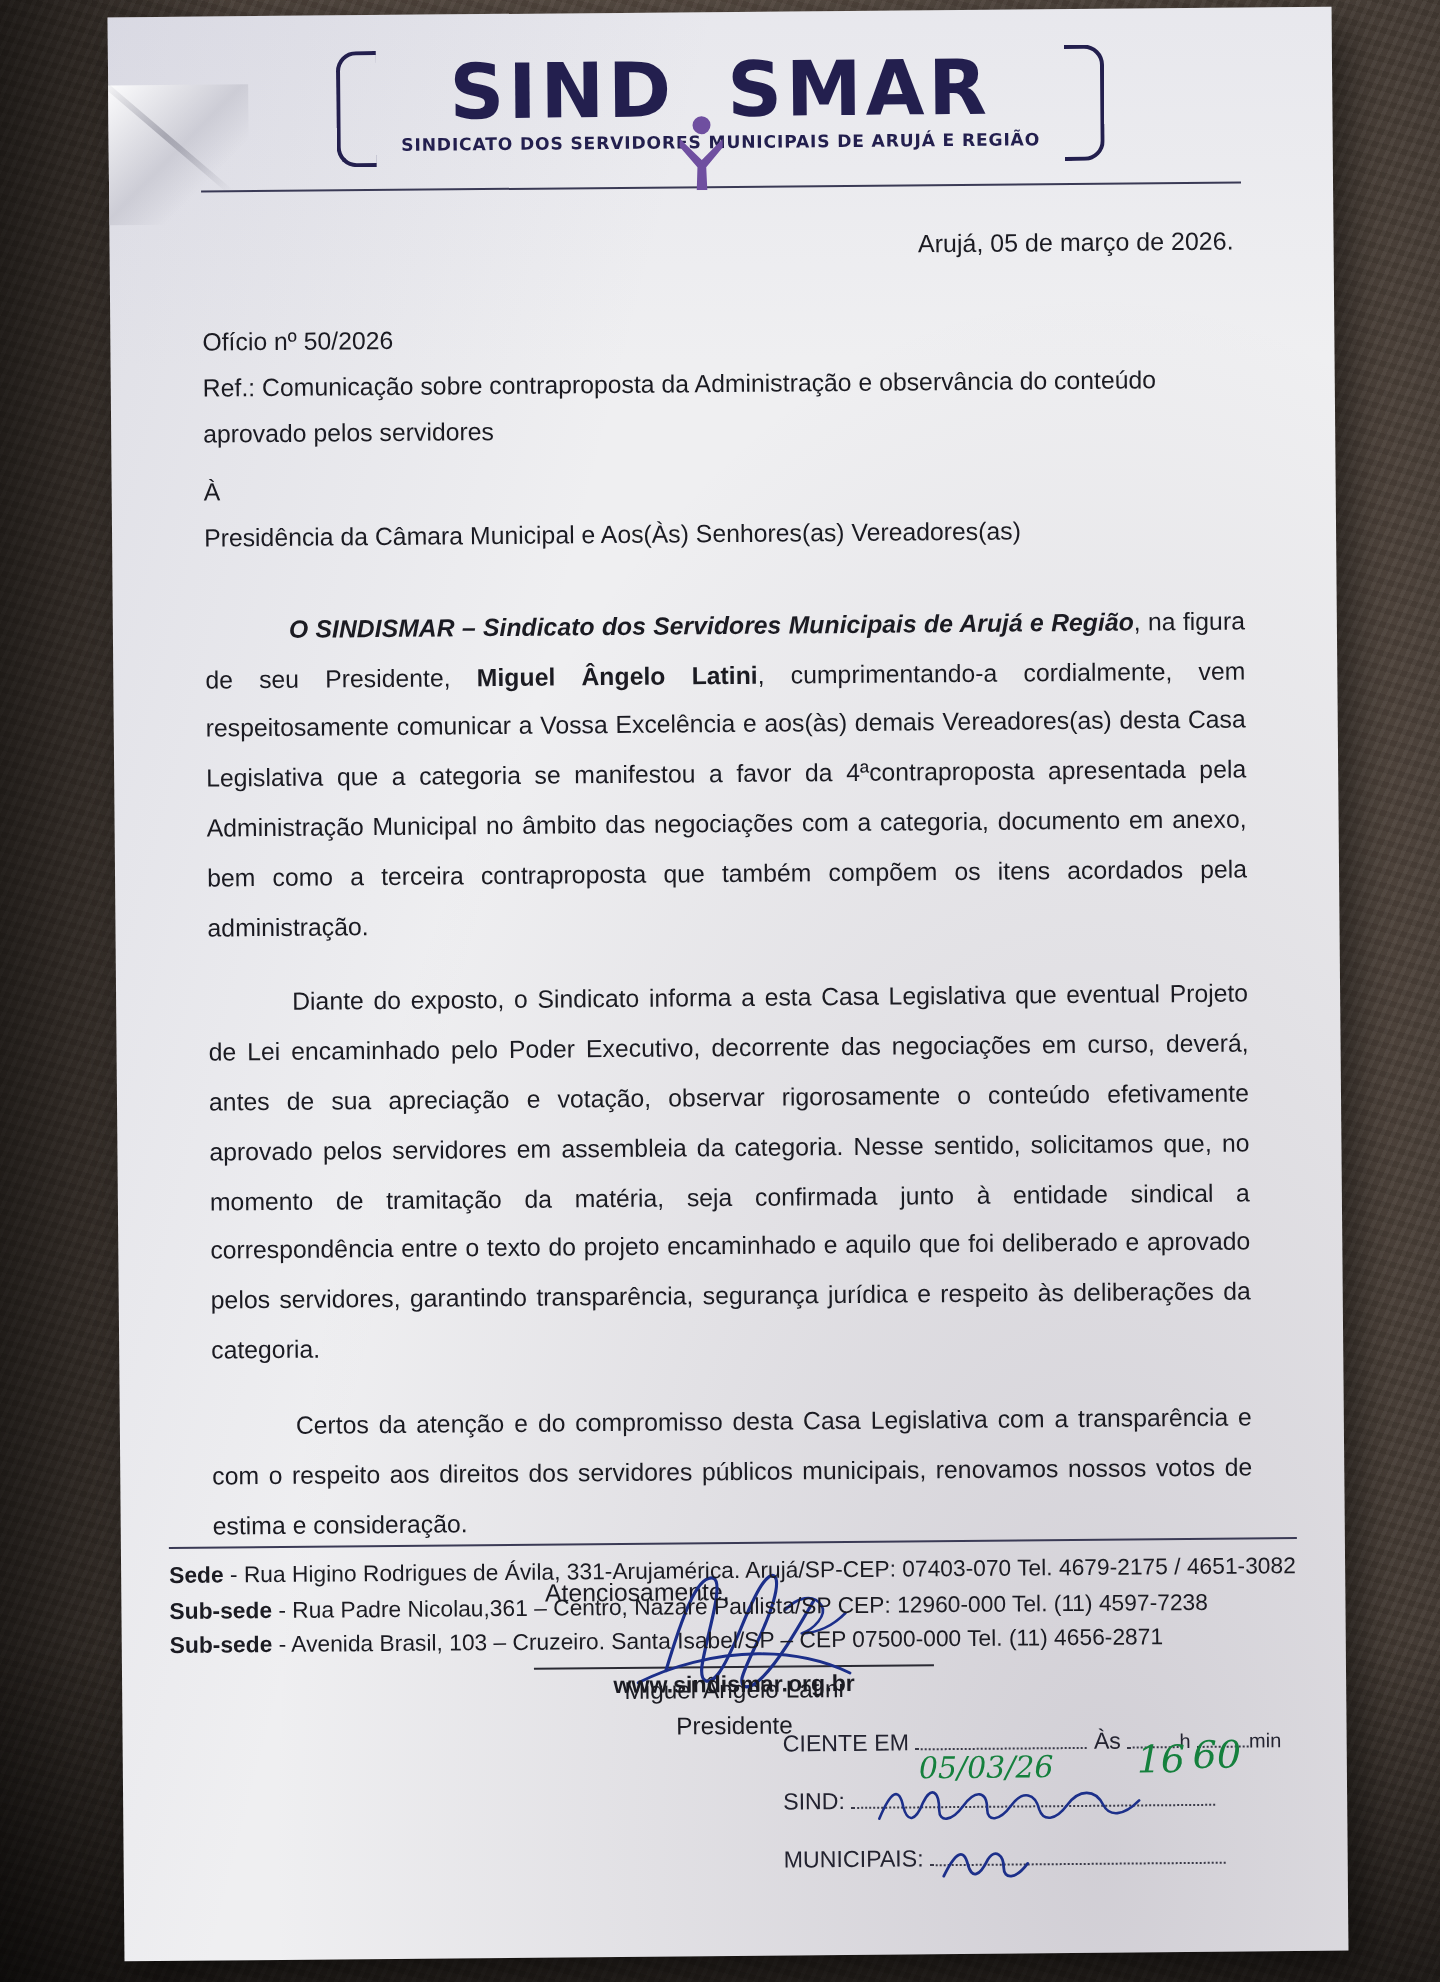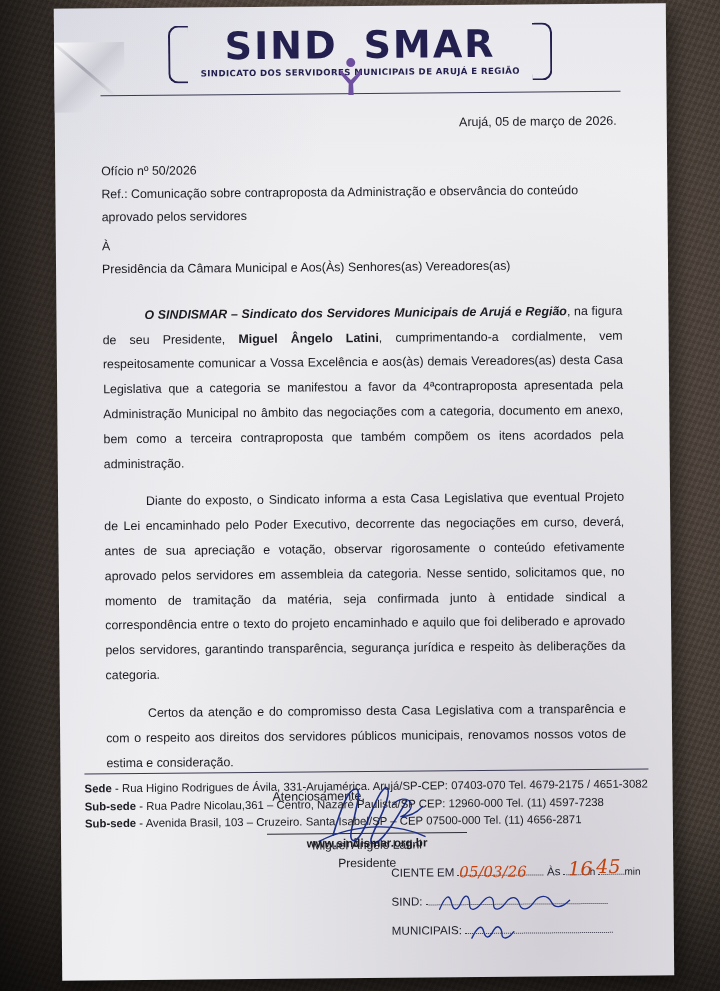--- a/index.html
+++ b/index.html
@@ -248,24 +248,25 @@
     line-height: 2.5;
   }
   .receipt .row { position: relative; white-space: nowrap; }
   .receipt .dots {
     display: inline-block;
     border-bottom: 1.4px dotted #3a3a48;
     height: 11px;
   }
   .hand {
     font-family: "DejaVu Serif", serif;
-    color: #c2410c;
+    color: #15803d;
     font-style: italic;
     position: absolute;
     white-space: nowrap;
+    margin-top: 12px;
   }
   .hand.big { font-size: 19px; }
   .hand.mid { font-size: 15px; }
   .unit { font-size: 10px; }
 
   .ink {
     stroke: #1c2f8a;
     fill: none;
     stroke-linecap: round;
     stroke-linejoin: round;
@@ -341,21 +342,21 @@
 
       <div class="receipt">
         <div class="row">
           <span>CIENTE EM</span>
           <span class="dots" style="width:86px"></span>
           <span>Às</span>
           <span class="dots" style="width:26px"></span><span class="unit">h</span>
           <span class="dots" style="width:26px"></span><span class="unit">min</span>
           <span class="hand mid" style="left:68px; top:-4px;">05/03/26</span>
           <span class="hand big" style="left:177px; top:-12px;">16</span>
-          <span class="hand big" style="left:205px; top:-14px;">45</span>
+          <span class="hand big" style="left:205px; top:-14px;">60</span>
         </div>
 
         <div class="row">
           <span>SIND:</span>
           <span class="dots" style="width:182px"></span>
           <svg style="position:absolute; left:44px; top:2px;" width="150" height="26">
             <path class="ink" stroke-width="1.3" d="M4,20 C10,6 14,4 16,14 C18,22 22,22 26,12 C30,4 34,6 34,16 C34,22 40,22 46,14 C52,6 58,6 58,16 C58,22 64,22 70,14 C76,6 82,8 84,16 C86,22 92,22 98,14 C104,6 112,6 116,14 C119,20 126,20 134,12"></path>
           </svg>
         </div>
 

